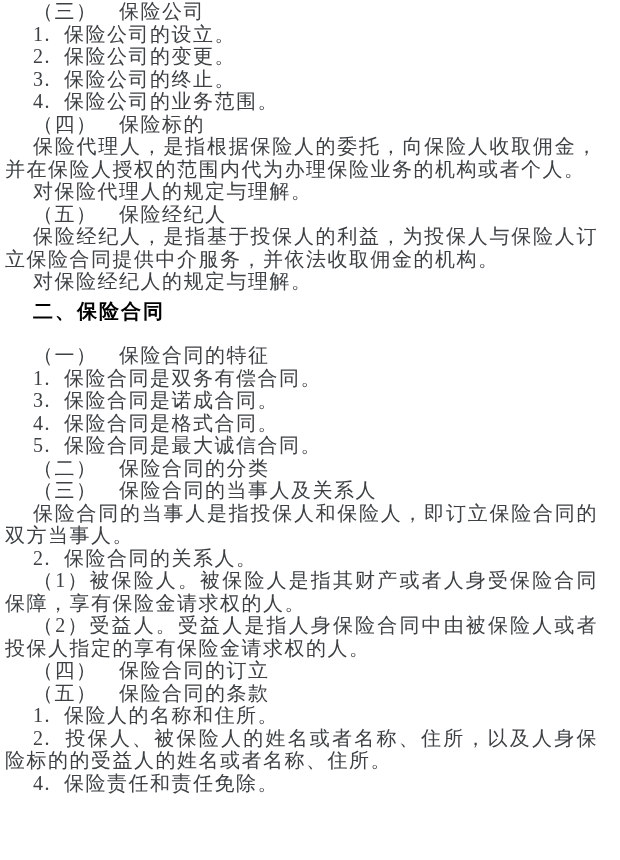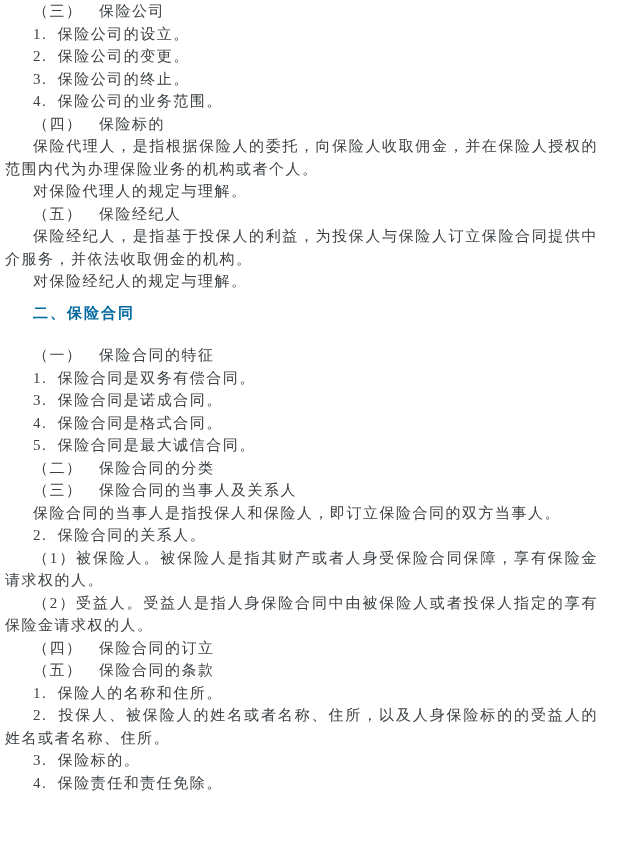--- a/index.html
+++ b/index.html
@@ -9,35 +9,35 @@
   }
   .page {
     position: relative;
     box-sizing: border-box;
     width: 620px;
     height: 860px;
     overflow: hidden;
     background: #ffffff;
     padding: 0 22px 0 5px;
     font-family: "Liberation Serif", "DejaVu Serif", serif;
-    font-size: 15px;
+    font-size: 20px;
     line-height: 22.5px;
     letter-spacing: 1.5px;
     color: #3d4144;
   }
   p.block {
     margin: 0;
     text-indent: 28px;
     text-align: justify;
     white-space: pre-wrap;
   }
   p.heading {
-    font-family: Liberation Serif, serif;
+    font-family: Liberation Mono, monospace;
     font-weight: bold;
-    color: #0369a1;
+    color: #000000;
     letter-spacing: 2px;
     margin: 9px 0 20px 0;
     text-align: left;
   }
 </style>
 </head>
 <body>
 
 <div class="page" id="doc">
     <p class="block">（三）　保险公司</p>
@@ -60,15 +60,14 @@
     <p class="block">（二）　保险合同的分类</p>
     <p class="block">（三）　保险合同的当事人及关系人</p>
     <p class="block">保险合同的当事人是指投保人和保险人，即订立保险合同的双方当事人。</p>
     <p class="block">2.  保险合同的关系人。</p>
     <p class="block">（1）被保险人。被保险人是指其财产或者人身受保险合同保障，享有保险金请求权的人。</p>
     <p class="block">（2）受益人。受益人是指人身保险合同中由被保险人或者投保人指定的享有保险金请求权的人。</p>
     <p class="block">（四）　保险合同的订立</p>
     <p class="block">（五）　保险合同的条款</p>
     <p class="block">1.  保险人的名称和住所。</p>
     <p class="block">2.  投保人、被保险人的姓名或者名称、住所，以及人身保险标的的受益人的姓名或者名称、住所。</p>
-    <p class="block">3.  保险标的。</p>
     <p class="block">4.  保险责任和责任免除。</p>
   </div>
 
 </body></html>

